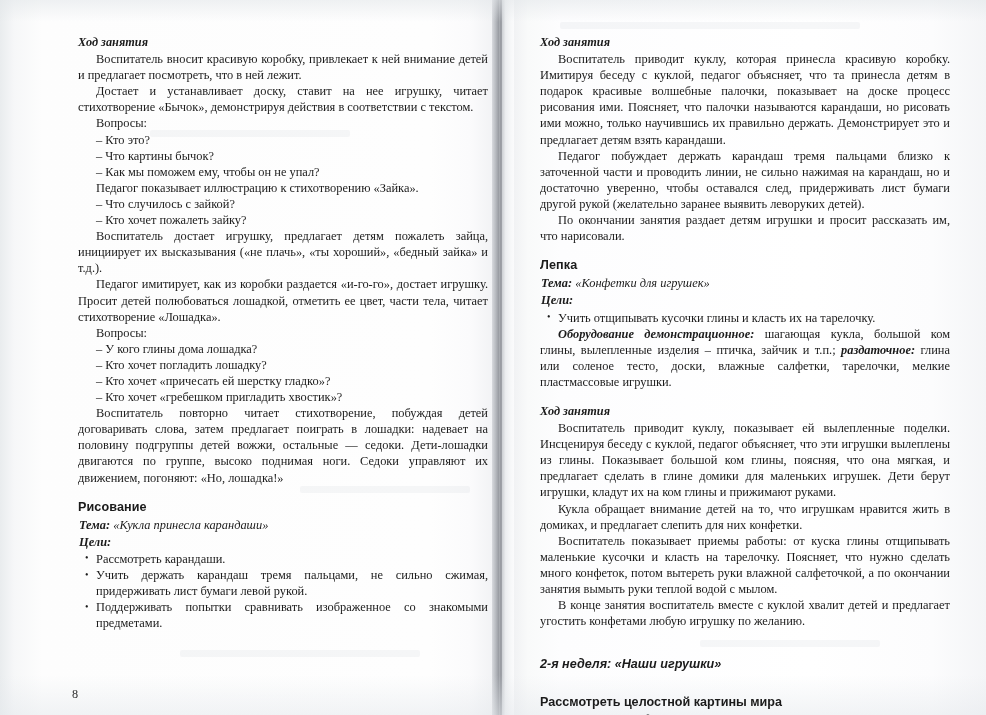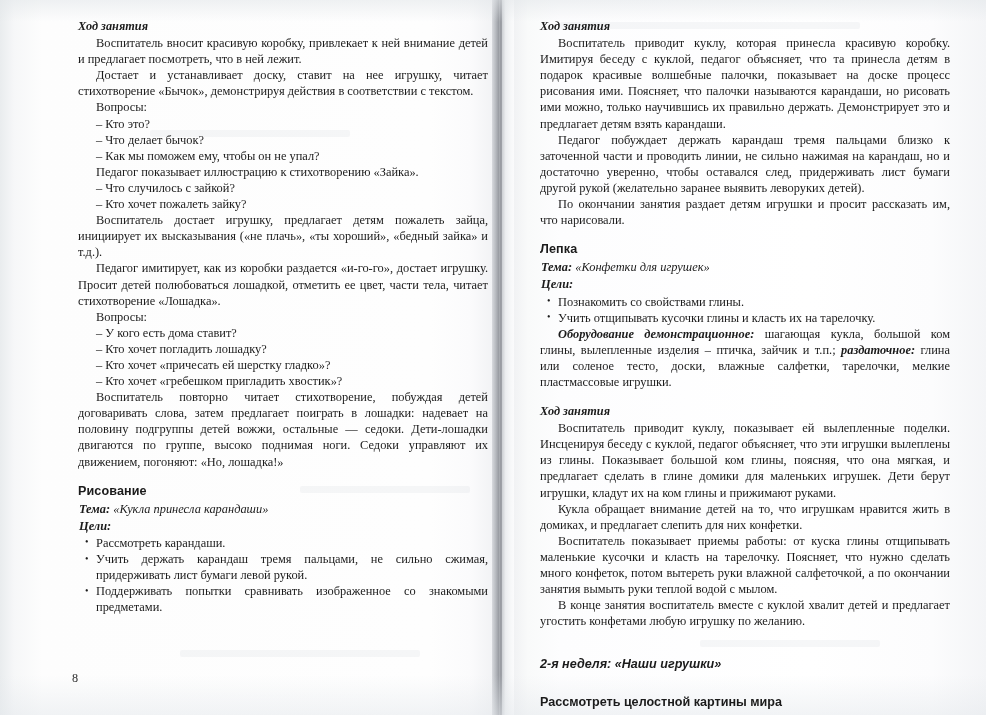--- a/index.html
+++ b/index.html
@@ -66,21 +66,21 @@
   .ghost {
     position: absolute;
     pointer-events: none;
     background: rgba(150,163,175,.085);
     border-radius: 2px;
   }
 
   
   .page {
     position: absolute;
-    top: 0; bottom: 0;
+    top: 16px; bottom: 0;
   }
   .page.left  { left: 0;    width: 492px; }
   .page.right { left: 514px; width: 472px; }
 
   .col {
     position: absolute;
     top: 18px;
     font-size: 12.4px;
     line-height: 16.1px;
     text-align: justify;
@@ -191,33 +191,33 @@
   <div class="page left">
     <div class="col">
 
       <div class="h-run">Ход занятия</div>
 
       <p class="para">Воспитатель вносит красивую коробку, привлекает к ней внимание детей и предлагает посмотреть, что в ней лежит.</p>
       <p class="para">Достает и устанавливает доску, ставит на нее игрушку, читает стихотворение «Бычок», демонстрируя действия в соответствии с текстом.</p>
       <p class="para">Вопросы:</p>
 
       <p class="dash">– Кто это?</p>
-      <p class="dash">– Что делает бычок?</p>
+      <p class="dash">– Что картины бычок?</p>
       <p class="dash">– Как мы поможем ему, чтобы он не упал?</p>
 
       <p class="para">Педагог показывает иллюстрацию к стихотворению «Зайка».</p>
 
       <p class="dash">– Что случилось с зайкой?</p>
       <p class="dash">– Кто хочет пожалеть зайку?</p>
 
       <p class="para">Воспитатель достает игрушку, предлагает детям пожалеть зайца, инициирует их высказывания («не плачь», «ты хороший», «бедный зайка» и т.д.).</p>
       <p class="para">Педагог имитирует, как из коробки раздается «и-го-го», достает игрушку. Просит детей полюбоваться лошадкой, отметить ее цвет, части тела, читает стихотворение «Лошадка».</p>
       <p class="para">Вопросы:</p>
 
-      <p class="dash">– У кого есть дома ставит?</p>
+      <p class="dash">– У кого глины дома лошадка?</p>
       <p class="dash">– Кто хочет погладить лошадку?</p>
       <p class="dash">– Кто хочет «причесать ей шерстку гладко»?</p>
       <p class="dash">– Кто хочет «гребешком пригладить хвостик»?</p>
 
       <p class="para">Воспитатель повторно читает стихотворение, побуждая детей договаривать слова, затем предлагает поиграть в лошадки: надевает на половину подгруппы детей вожжи, остальные — седоки. Дети-лошадки двигаются по группе, высоко поднимая ноги. Седоки управляют их движением, погоняют: «Но, лошадка!»</p>
 
       <div class="h-section">Рисование</div>
 
       <p class="lab-line">
         <span class="lab">Тема:</span>
@@ -254,21 +254,20 @@
       <p class="lab-line">
         <span class="lab">Тема:</span>
         <span class="theme-val">«Конфетки для игрушек»</span>
       </p>
 
       <p class="lab-line">
         <span class="lab">Цели:</span>
       </p>
 
       <ul class="bullets">
-        <li>Познакомить со свойствами глины.</li>
         <li>Учить отщипывать кусочки глины и класть их на тарелочку.</li>
       </ul>
 
       <p class="equip">
         <span class="lab">Оборудование демонстрационное:</span><span> шагающая кукла, большой ком глины, вылепленные изделия – птичка, зайчик и т.п.; </span><span class="lab">раздаточное:</span><span> глина или соленое тесто, доски, влажные салфетки, тарелочки, мелкие пластмассовые игрушки.</span>
       </p>
 
       <div class="h-run" style="margin-top:13px;">Ход занятия</div>
 
       <p class="para">Воспитатель приводит куклу, показывает ей вылепленные поделки. Инсценируя беседу с куклой, педагог объясняет, что эти игрушки вылеплены из глины. Показывает большой ком глины, поясняя, что она мягкая, и предлагает сделать в глине домики для маленьких игрушек. Дети берут игрушки, кладут их на ком глины и прижимают руками.</p>

